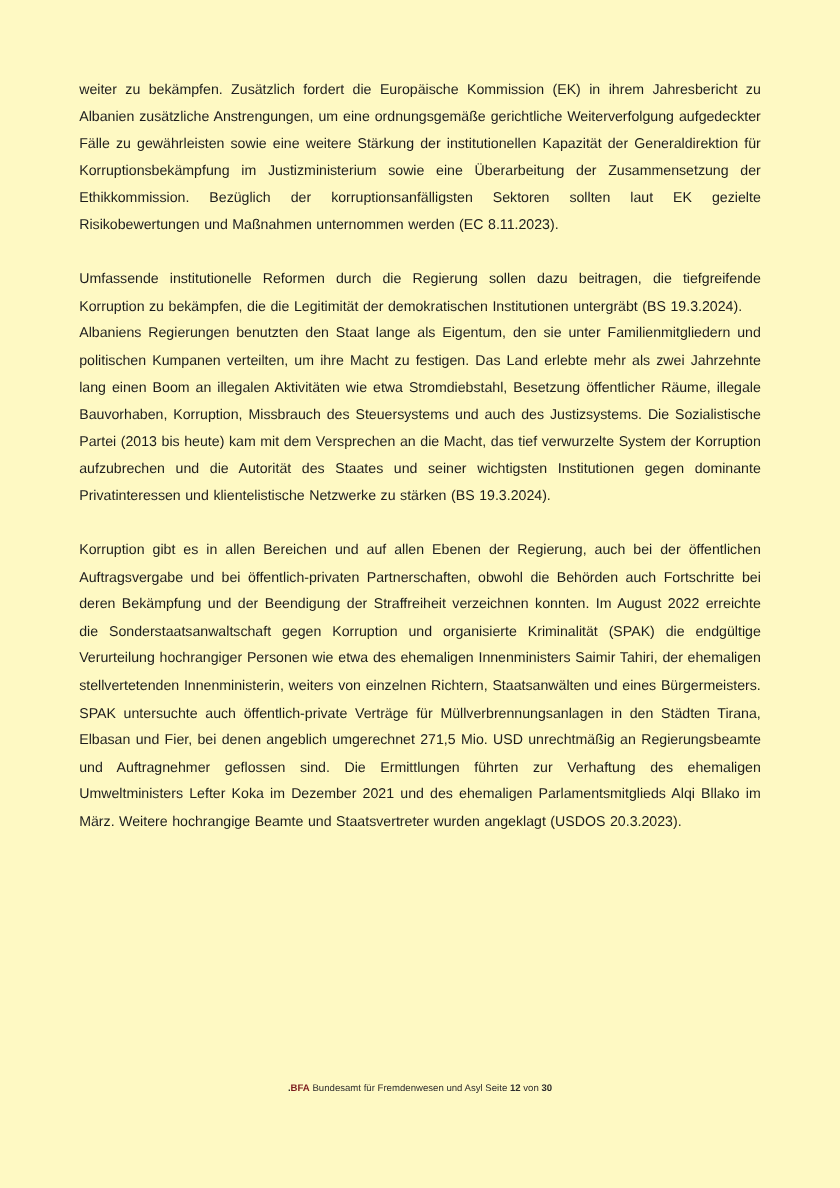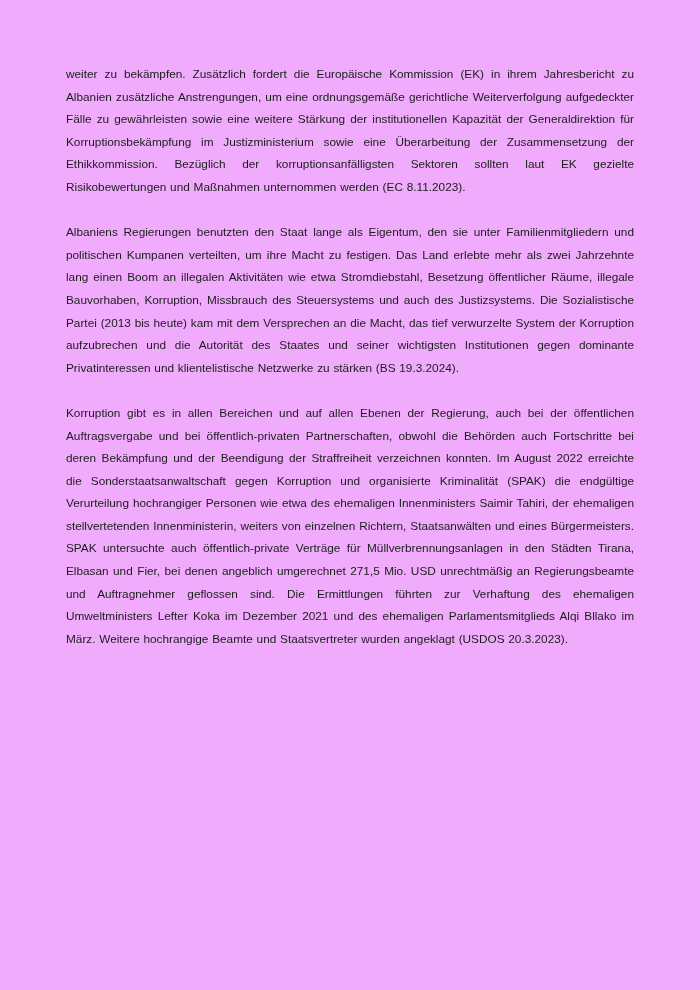--- a/index.html
+++ b/index.html
@@ -4,21 +4,21 @@
 <style>
   html, body {
     margin: 0;
     padding: 0;
     background: #ffffff;
   }
   .page {
     position: relative;
     width: 700px;
     height: 990px;
-    background: #f0abfc;
+    background: #fef9c3;
     overflow: hidden;
     font-family: "Liberation Sans", sans-serif;
   }
   .content {
     position: absolute;
     top: 63px;
     left: 66px;
     width: 568px;
   }
   .para {
@@ -55,18 +55,22 @@
   }
   .footer span { white-space: pre; }
 </style>
 </head>
 <body>
 
 <div class="page">
 
   <div class="content">
     <p class="para gap-after">weiter zu bekämpfen. Zusätzlich fordert die Europäische Kommission (EK) in ihrem Jahresbericht zu Albanien zusätzliche Anstrengungen, um eine ordnungsgemäße gerichtliche Weiterverfolgung aufgedeckter Fälle zu gewährleisten sowie eine weitere Stärkung der institutionellen Kapazität der Generaldirektion für Korruptionsbekämpfung im Justizministerium sowie eine Überarbeitung der Zusammensetzung der Ethikkommission. Bezüglich der korruptionsanfälligsten Sektoren sollten laut EK gezielte Risikobewertungen und Maßnahmen unternommen werden (EC 8.11.2023).</p>
+    <p class="para">Umfassende institutionelle Reformen durch die Regierung sollen dazu beitragen, die tiefgreifende Korruption zu bekämpfen, die die Legitimität der demokratischen Institutionen untergräbt (BS 19.3.2024).</p>
     <p class="para gap-after">Albaniens Regierungen benutzten den Staat lange als Eigentum, den sie unter Familienmitgliedern und politischen Kumpanen verteilten, um ihre Macht zu festigen. Das Land erlebte mehr als zwei Jahrzehnte lang einen Boom an illegalen Aktivitäten wie etwa Stromdiebstahl, Besetzung öffentlicher Räume, illegale Bauvorhaben, Korruption, Missbrauch des Steuersystems und auch des Justizsystems. Die Sozialistische Partei (2013 bis heute) kam mit dem Versprechen an die Macht, das tief verwurzelte System der Korruption aufzubrechen und die Autorität des Staates und seiner wichtigsten Institutionen gegen dominante Privatinteressen und klientelistische Netzwerke zu stärken (BS 19.3.2024).</p>
     <p class="para">Korruption gibt es in allen Bereichen und auf allen Ebenen der Regierung, auch bei der öffentlichen Auftragsvergabe und bei öffentlich-privaten Partnerschaften, obwohl die Behörden auch Fortschritte bei deren Bekämpfung und der Beendigung der Straffreiheit verzeichnen konnten. Im August 2022 erreichte die Sonderstaatsanwaltschaft gegen Korruption und organisierte Kriminalität (SPAK) die endgültige Verurteilung hochrangiger Personen wie etwa des ehemaligen Innenministers Saimir Tahiri, der ehemaligen stellvertetenden Innenministerin, weiters von einzelnen Richtern, Staatsanwälten und eines Bürgermeisters. SPAK untersuchte auch öffentlich-private Verträge für Müllverbrennungsanlagen in den Städten Tirana, Elbasan und Fier, bei denen angeblich umgerechnet 271,5 Mio. USD unrechtmäßig an Regierungsbeamte und Auftragnehmer geflossen sind. Die Ermittlungen führten zur Verhaftung des ehemaligen Umweltministers Lefter Koka im Dezember 2021 und des ehemaligen Parlamentsmitglieds Alqi Bllako im März. Weitere hochrangige Beamte und Staatsvertreter wurden angeklagt (USDOS 20.3.2023).</p>
   </div>
 
+  <div class="footer">
+    <span class="brand-dot">.</span><span class="brand" style="color: rgb(124, 29, 29);">BFA</span><span> Bundesamt für Fremdenwesen und Asyl </span><span>Seite </span><span class="bold">12</span><span> von </span><span class="bold">30</span>
+  </div>
 
 </div>
 
 </body></html>

